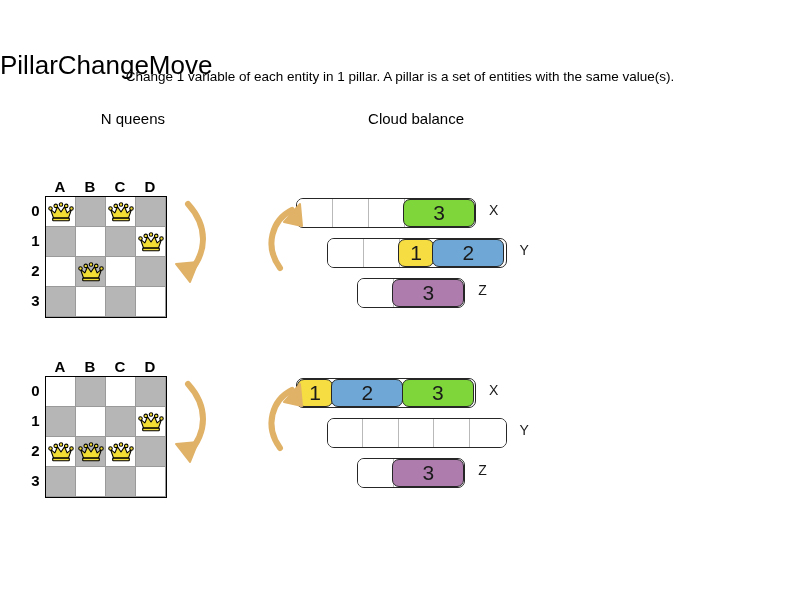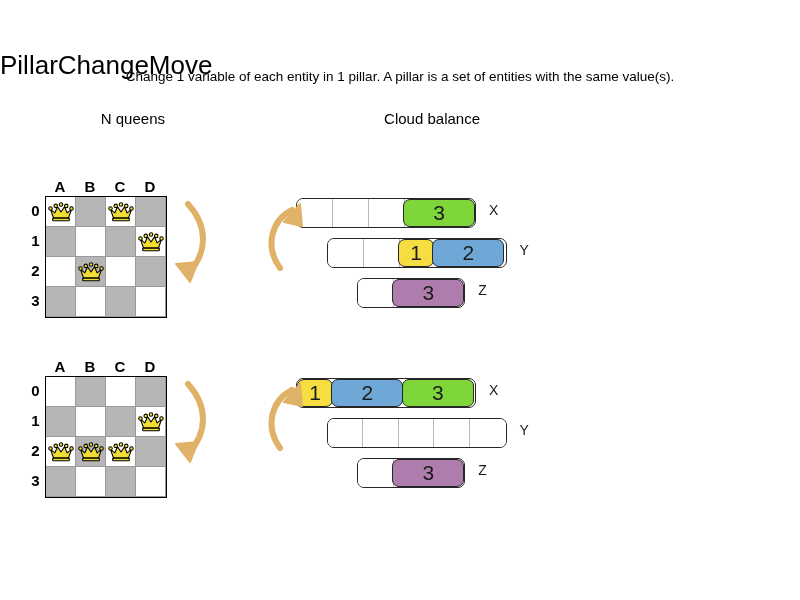--- a/index.html
+++ b/index.html
@@ -35,21 +35,21 @@
     font-size: 13.5px;
     line-height: 18px;
   }
   .section-heading {
     position: absolute;
     font-size: 15px;
     text-align: right;
     white-space: nowrap;
   }
   #heading-nqueens { top: 110px; left: 35px; width: 130px; }
-  #heading-cloud   { top: 110px; left: 320px; width: 160px; }
+  #heading-cloud   { top: 110px; left: 304px; width: 160px; }
 
   
   .board-wrap { position: absolute; }
   #board-wrap-before { left: 26px; top: 178px; }
   #board-wrap-after  { left: 26px; top: 358px; }
 
   .col-labels {
     position: absolute;
     left: 19px;
     top: 0px;

